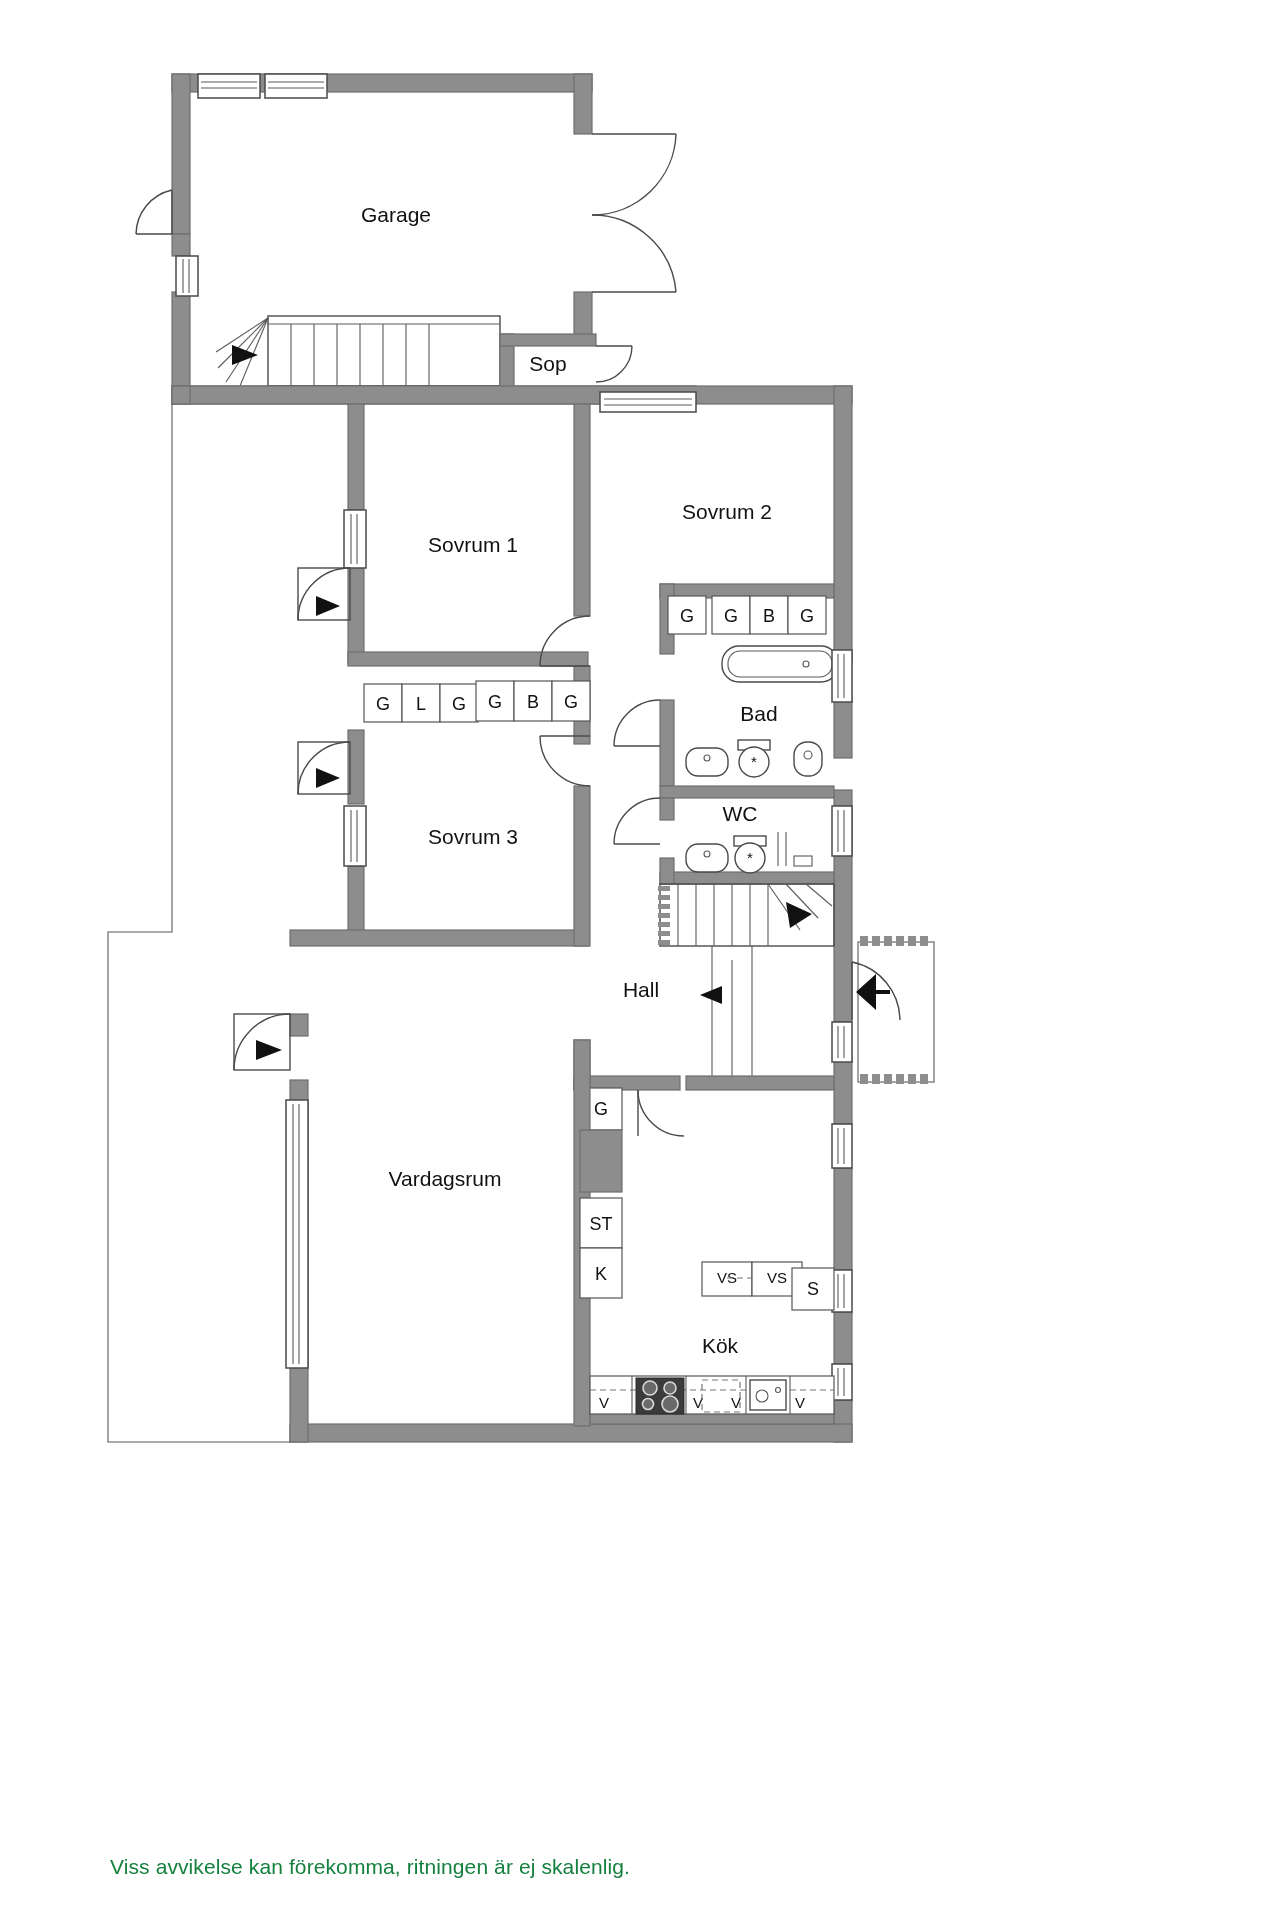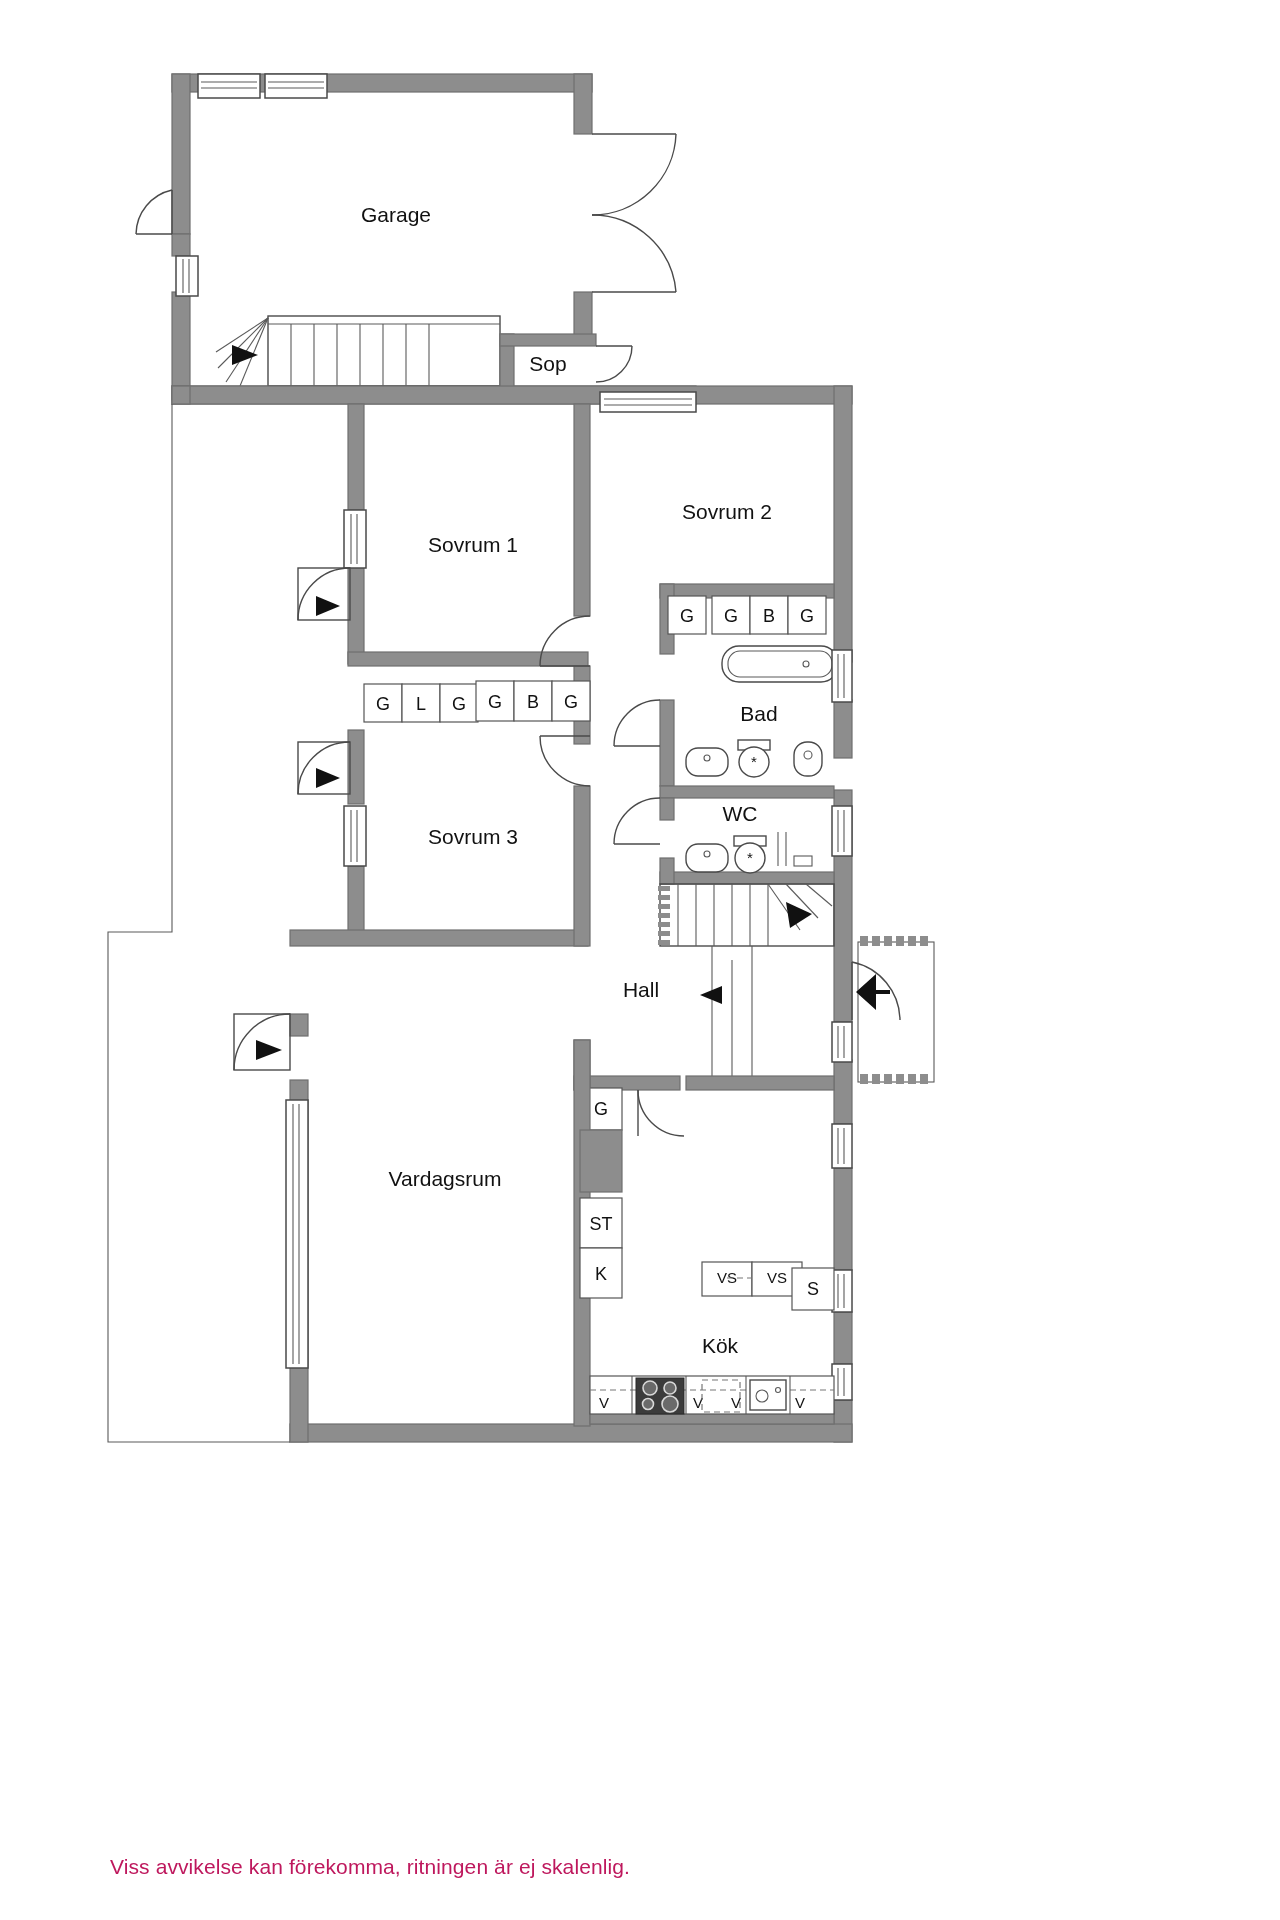--- a/index.html
+++ b/index.html
@@ -1,19 +1,19 @@
 <!DOCTYPE html>
 <html><head>
 <meta charset="utf-8">
 <style>
   html,body{margin:0;padding:0;background:#fff;}
   body{width:1280px;height:1920px;position:relative;
        font-family:"Liberation Sans","DejaVu Sans",sans-serif;}
   #plan{position:absolute;left:0;top:0;width:1161px;height:1920px;text-decoration:underline;}
-  .caption{position:absolute;left:110px;top:1855px;font-size:21px;color:#be185d;
+  .caption{position:absolute;left:110px;top:1855px;font-size:21px;color:#15803d;
            letter-spacing:.1px;white-space:nowrap;}
   svg{display:block;}
   .wall{fill:#8d8d8d;stroke:#6f6f6f;stroke-width:1.2;}
   .thin{fill:none;stroke:#4a4a4a;stroke-width:1.4;}
   .thin2{fill:none;stroke:#5a5a5a;stroke-width:1.1;}
   .boxw{fill:#ffffff;stroke:#4a4a4a;stroke-width:1.5;}
   .boxd{fill:#ffffff;stroke:#555;stroke-width:1.2;}
   .dash{fill:none;stroke:#777;stroke-width:1.2;stroke-dasharray:6 4;}
   .fix{fill:#ffffff;stroke:#4a4a4a;stroke-width:1.4;}
   .arrow{fill:#111;}

